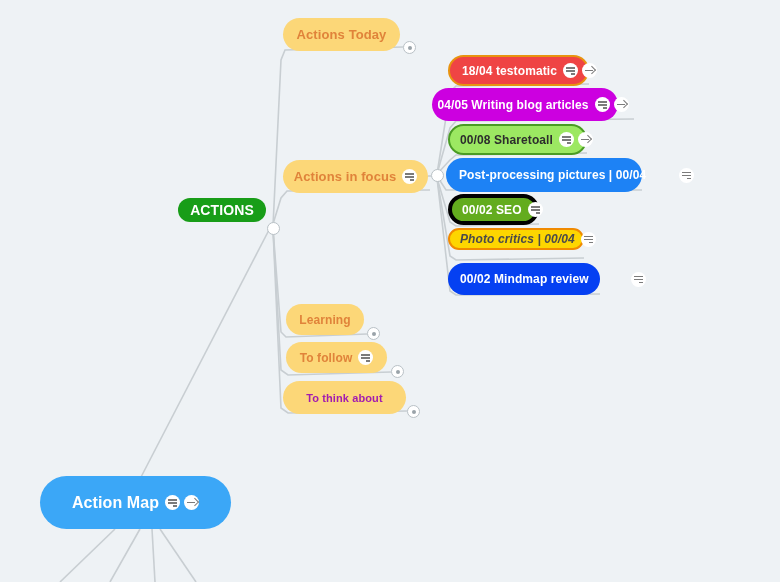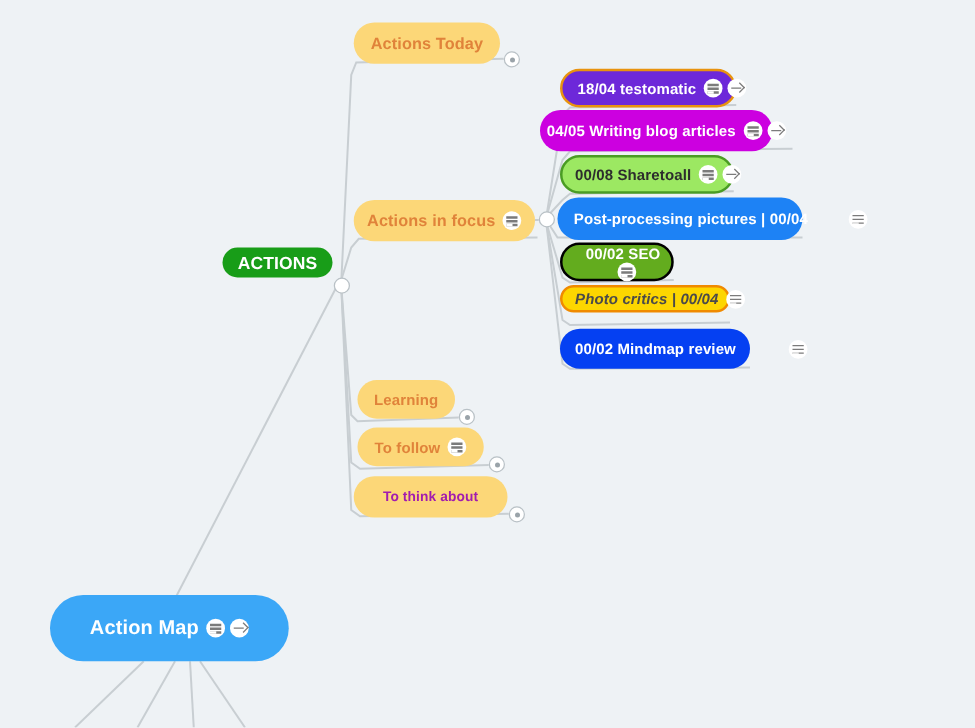--- a/index.html
+++ b/index.html
@@ -201,21 +201,21 @@
   </div>
   <div class="collapse" style="left:391px; top:365px;"></div>
 
   <div class="node" style="left:283px; top:381px; width:123px; height:33px;
        background:#fcd778; color:#a21caf; font-size:11px; justify-content:center;">
     <span class="lbl">To think about</span>
   </div>
   <div class="collapse" style="left:407px; top:405px;"></div>
 
   <div class="node" style="left:448px; top:55px; width:141px; height:31px;
-       background:#6d28d9; border:2.5px solid #e8930f; color:#ffffff;
+       background:#ef4444; border:2.5px solid #e8930f; color:#ffffff;
        font-size:12px; padding-left:12px;">
     <span class="lbl">18/04 testomatic</span>
     <span class="icons">
       <span class="ic note"></span>
       <span class="ic arrow"></span>
     </span>
   </div>
 
   <div class="node" style="left:432px; top:88px; width:186px; height:33px;
        background:#cc00e0; color:#ffffff; font-size:12px; padding-left:16px;justify-content:center;">
@@ -238,22 +238,22 @@
 
   <div class="node" style="left:446px; top:158px; width:196px; height:34px;
        background:#1d82f5; color:#ffffff; font-size:12px; padding-left:13px;gap:27px;">
     <span class="lbl">Post-processing pictures | 00/04</span>
     <span class="icons">
       <span class="ic note"></span>
     </span>
   </div>
 
   <div class="node" style="left:448px; top:194px; width:91px; height:31px;
-       background:#63ac1e; border:2px solid #000000; color:#ffffff;
-       font-size:12px; padding-left:10px;flex-direction:column;">
+       background:#63ac1e; border:4px solid #000000; color:#ffffff;
+       font-size:12px; padding-left:10px;">
     <span class="lbl">00/02 SEO</span>
     <span class="icons">
       <span class="ic note"></span>
     </span>
   </div>
 
   <div class="node" style="left:448px; top:228px; width:136px; height:22px;
        background:#fdd600; border:2px solid #f08a00; color:#4a4a4a;
        font-size:12px; padding-left:10px;font-style:italic;">
     <span class="lbl">Photo critics | 00/04</span>

